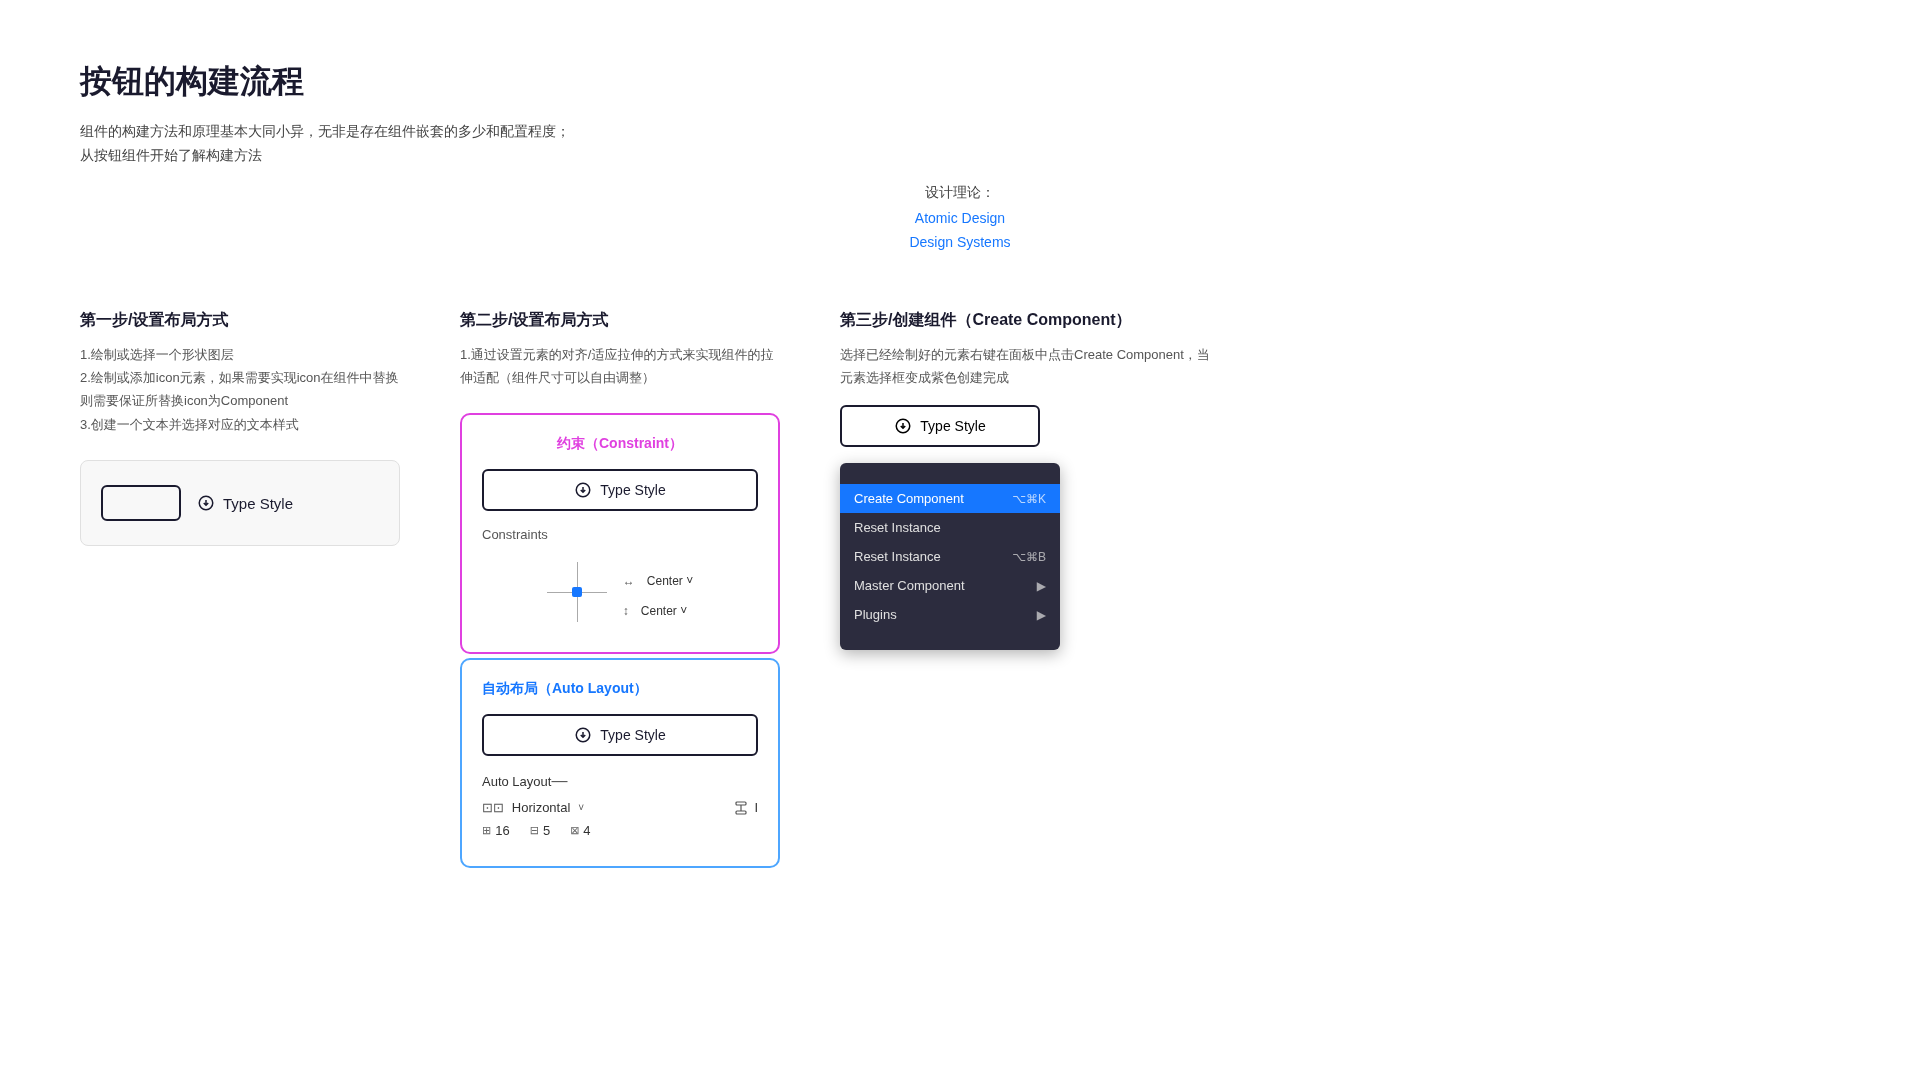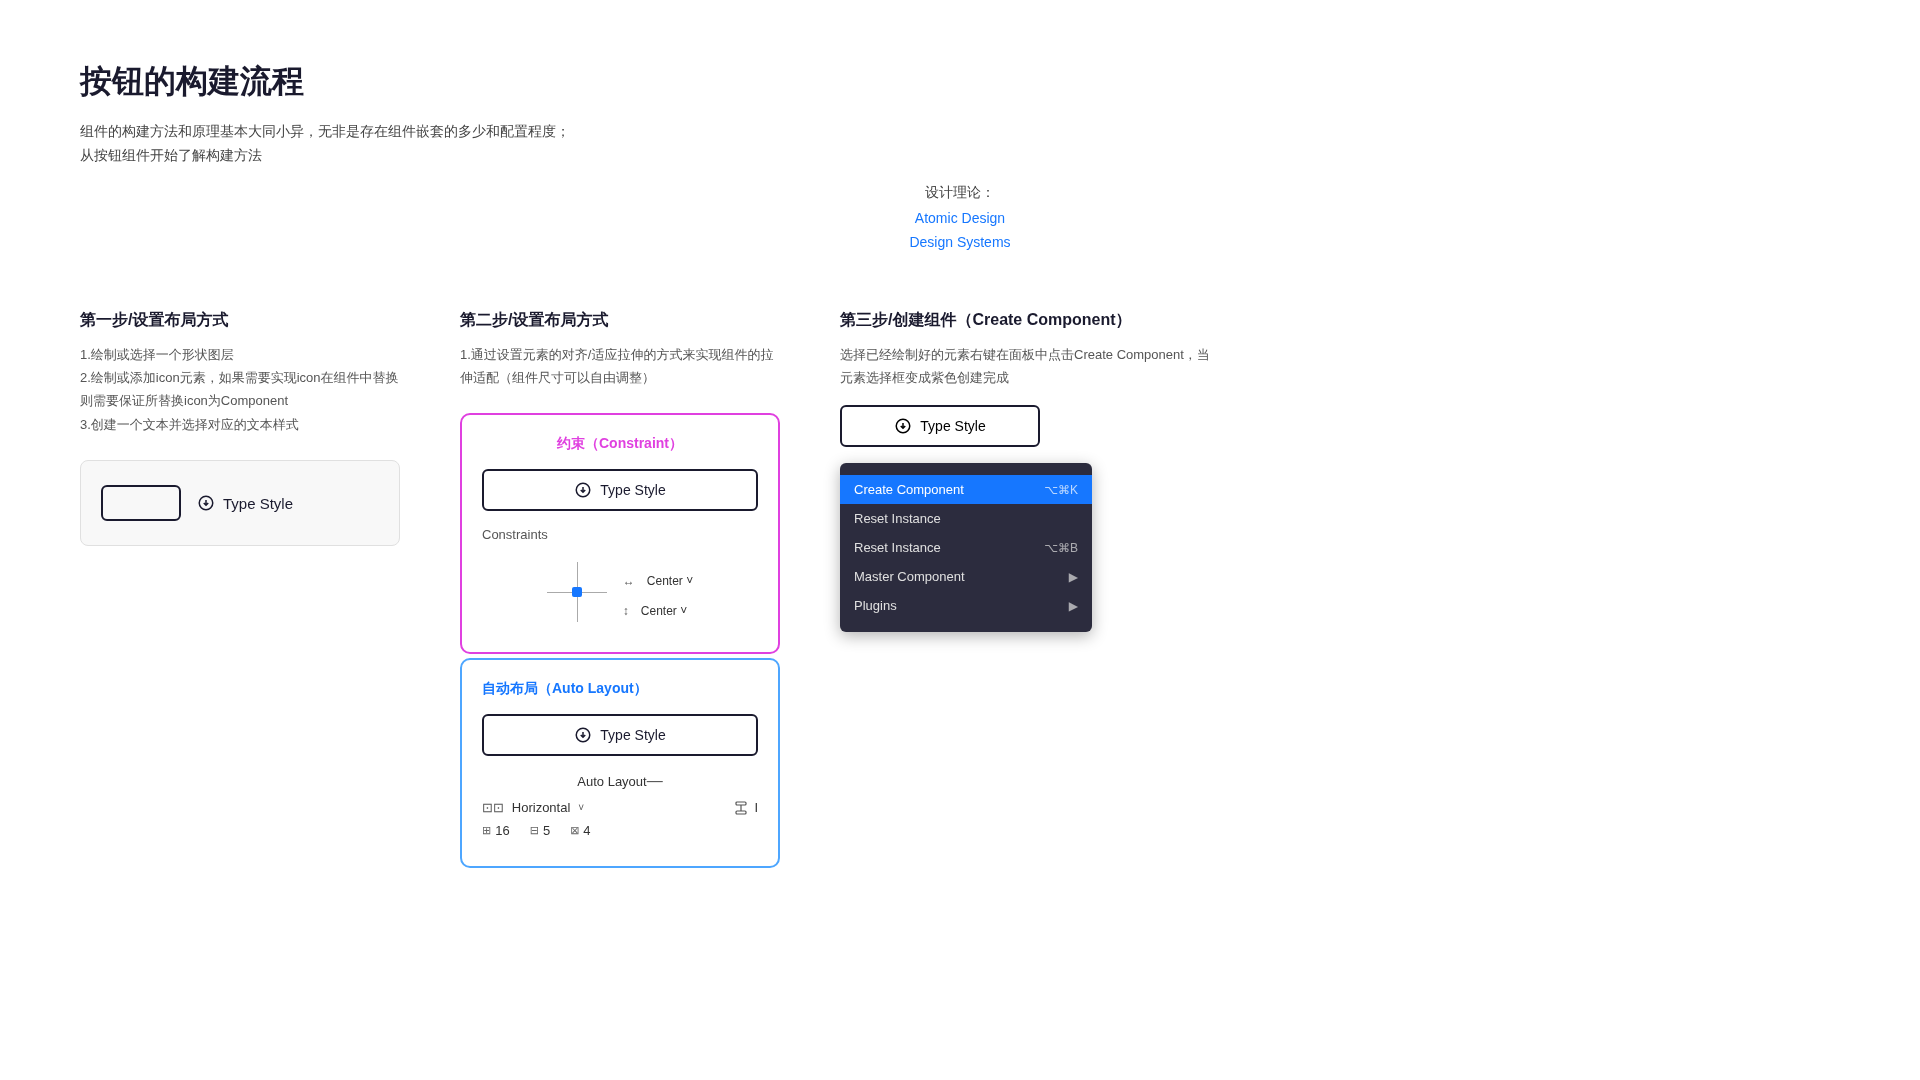--- a/index.html
+++ b/index.html
@@ -224,21 +224,21 @@
       text-align: left;
       margin-bottom: 16px;
     }
 
     .autolayout-section {
       margin-top: 12px;
     }
 
     .autolayout-header {
       display: flex;
-      justify-content: center;
+      justify-content: flex-start;
       align-items: center;
       margin-bottom: 10px;
     }
 
     .autolayout-header-label {
       font-size: 13px;
       color: #333;
     }
 
     .autolayout-minus {
@@ -284,22 +284,22 @@
       font-weight: 500;
       gap: 8px;
       background: #fff;
       cursor: default;
       width: 200px;
     }
 
     .context-menu {
       background: #2c2c3e;
       border-radius: 6px;
-      padding: 12px 0;
-      width: 252px;
+      padding: 21px 0;
+      width: 220px;
       box-shadow: 0 4px 16px rgba(0,0,0,0.3);
     }
 
     .context-menu-item {
       display: flex;
       align-items: center;
       justify-content: space-between;
       padding: 7px 14px;
       font-size: 13px;
       color: #e0e0e0;

